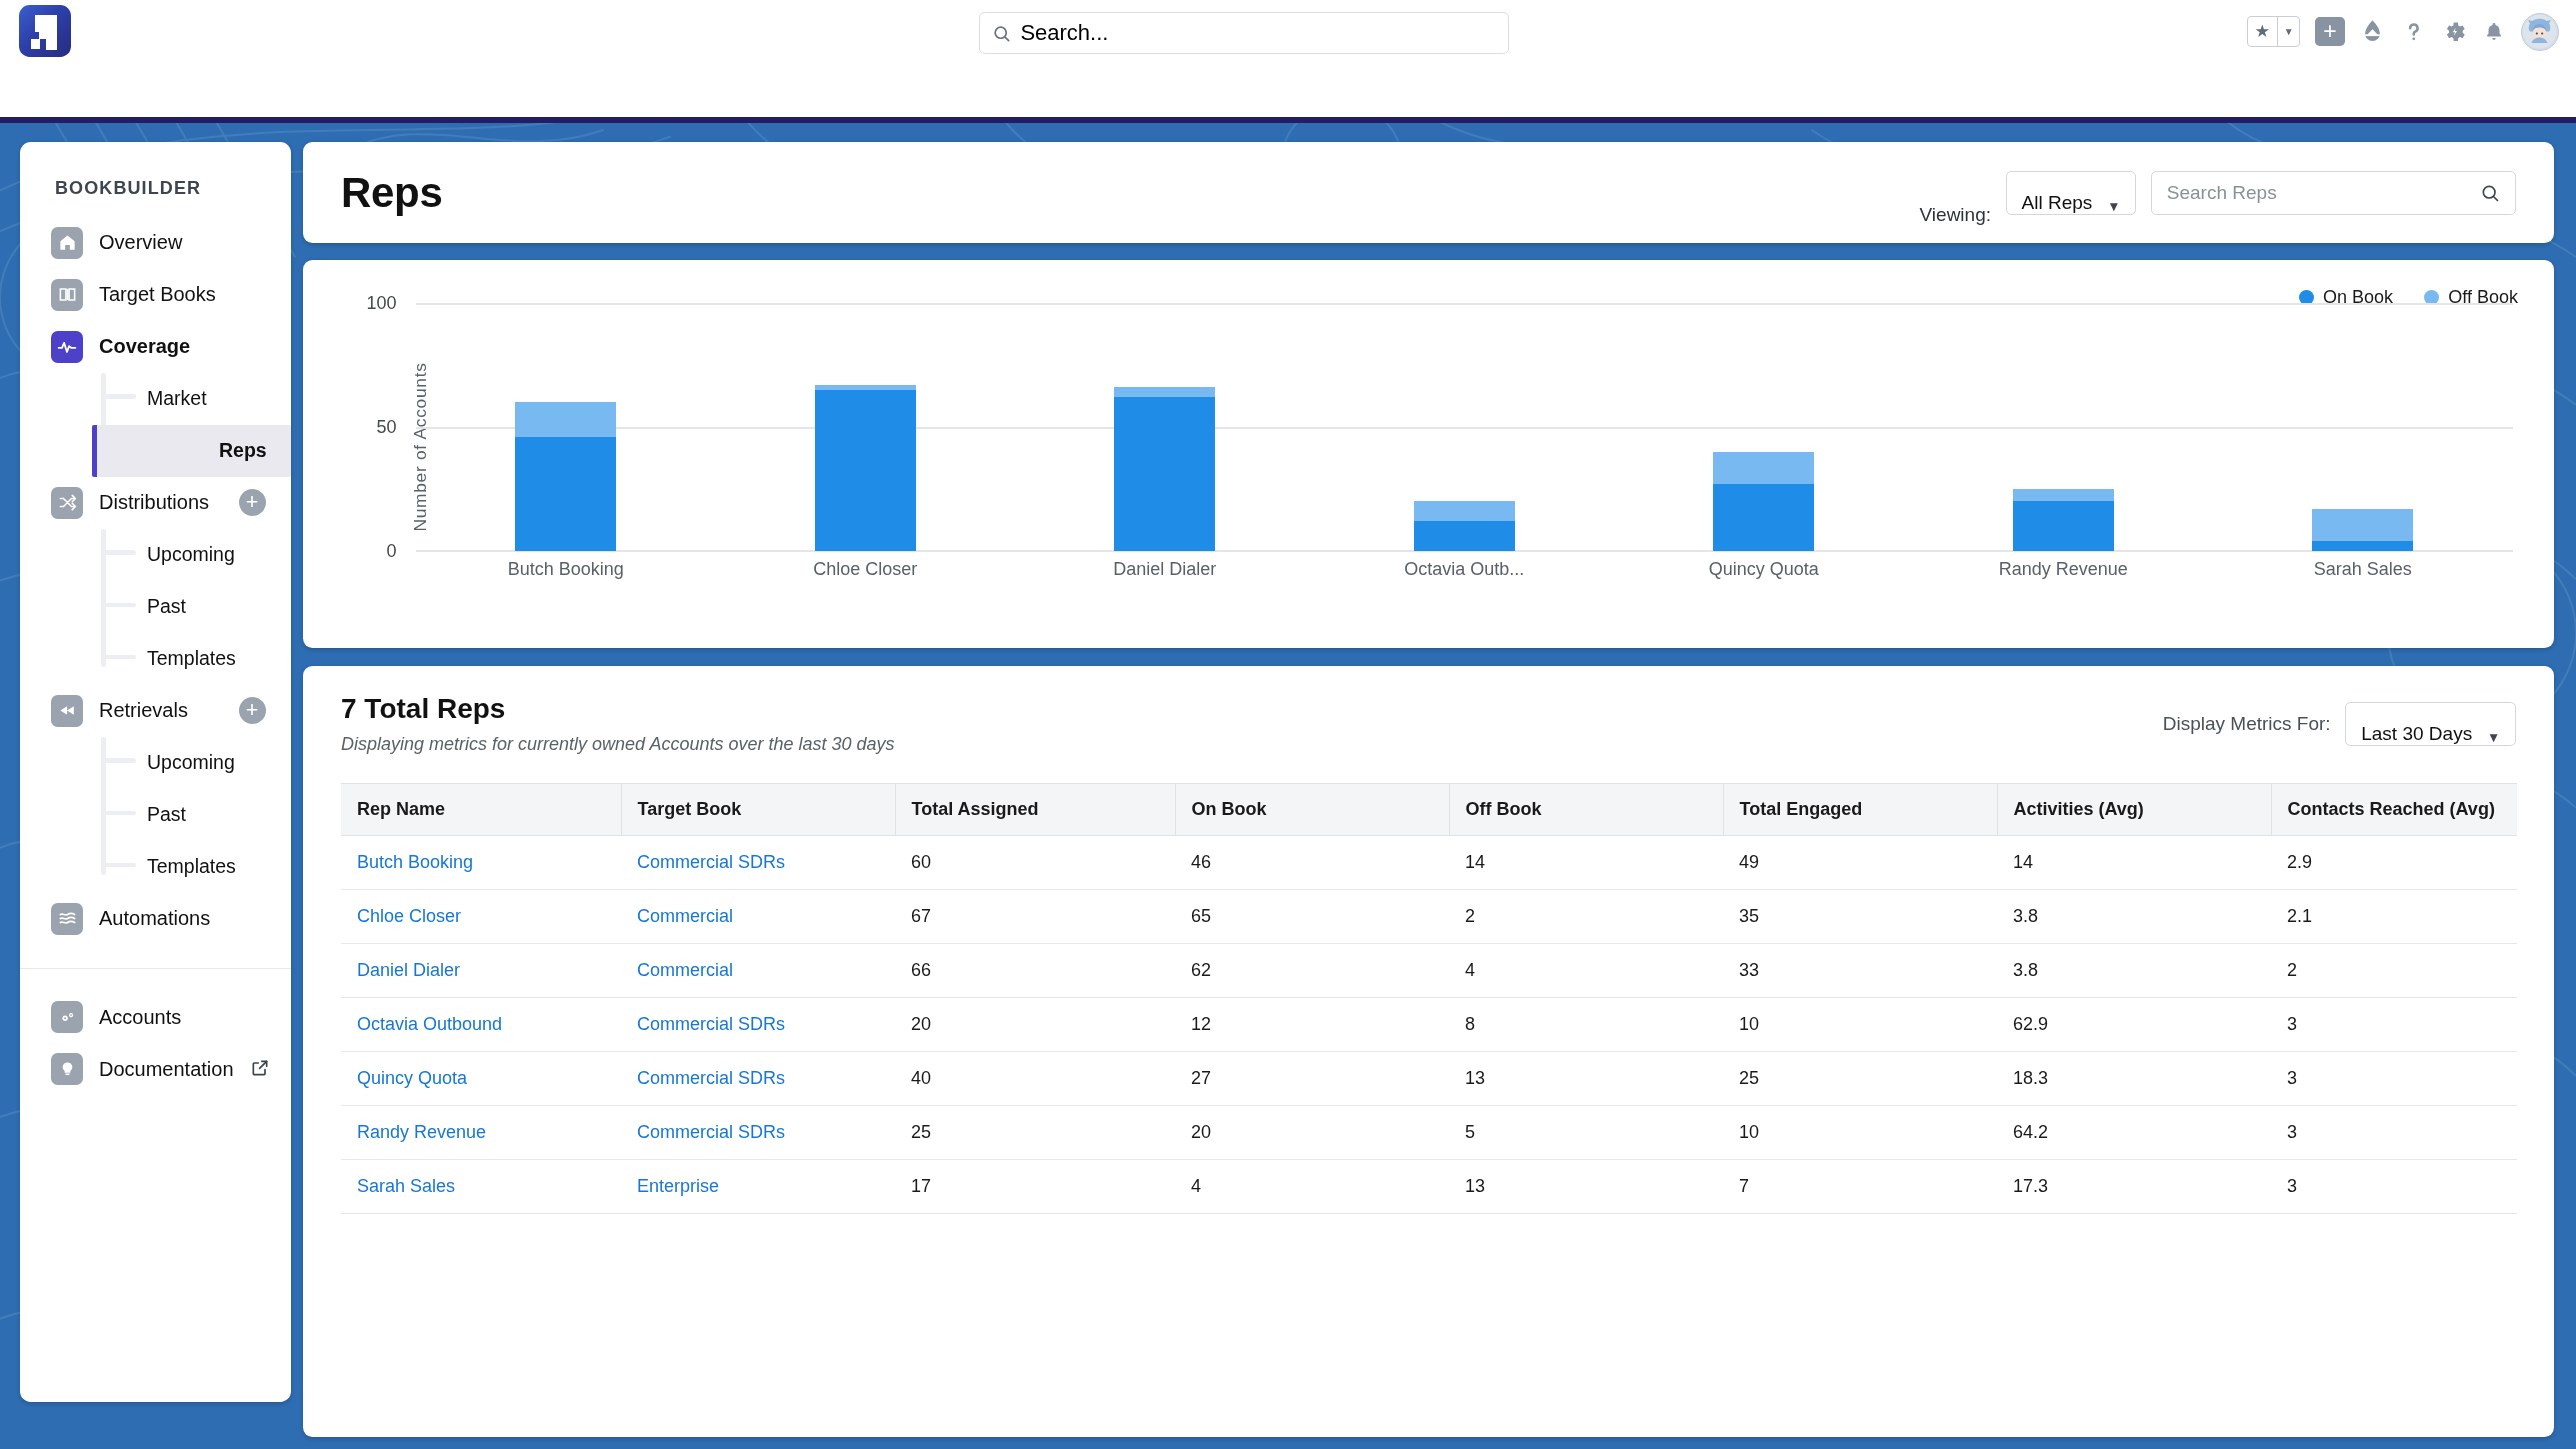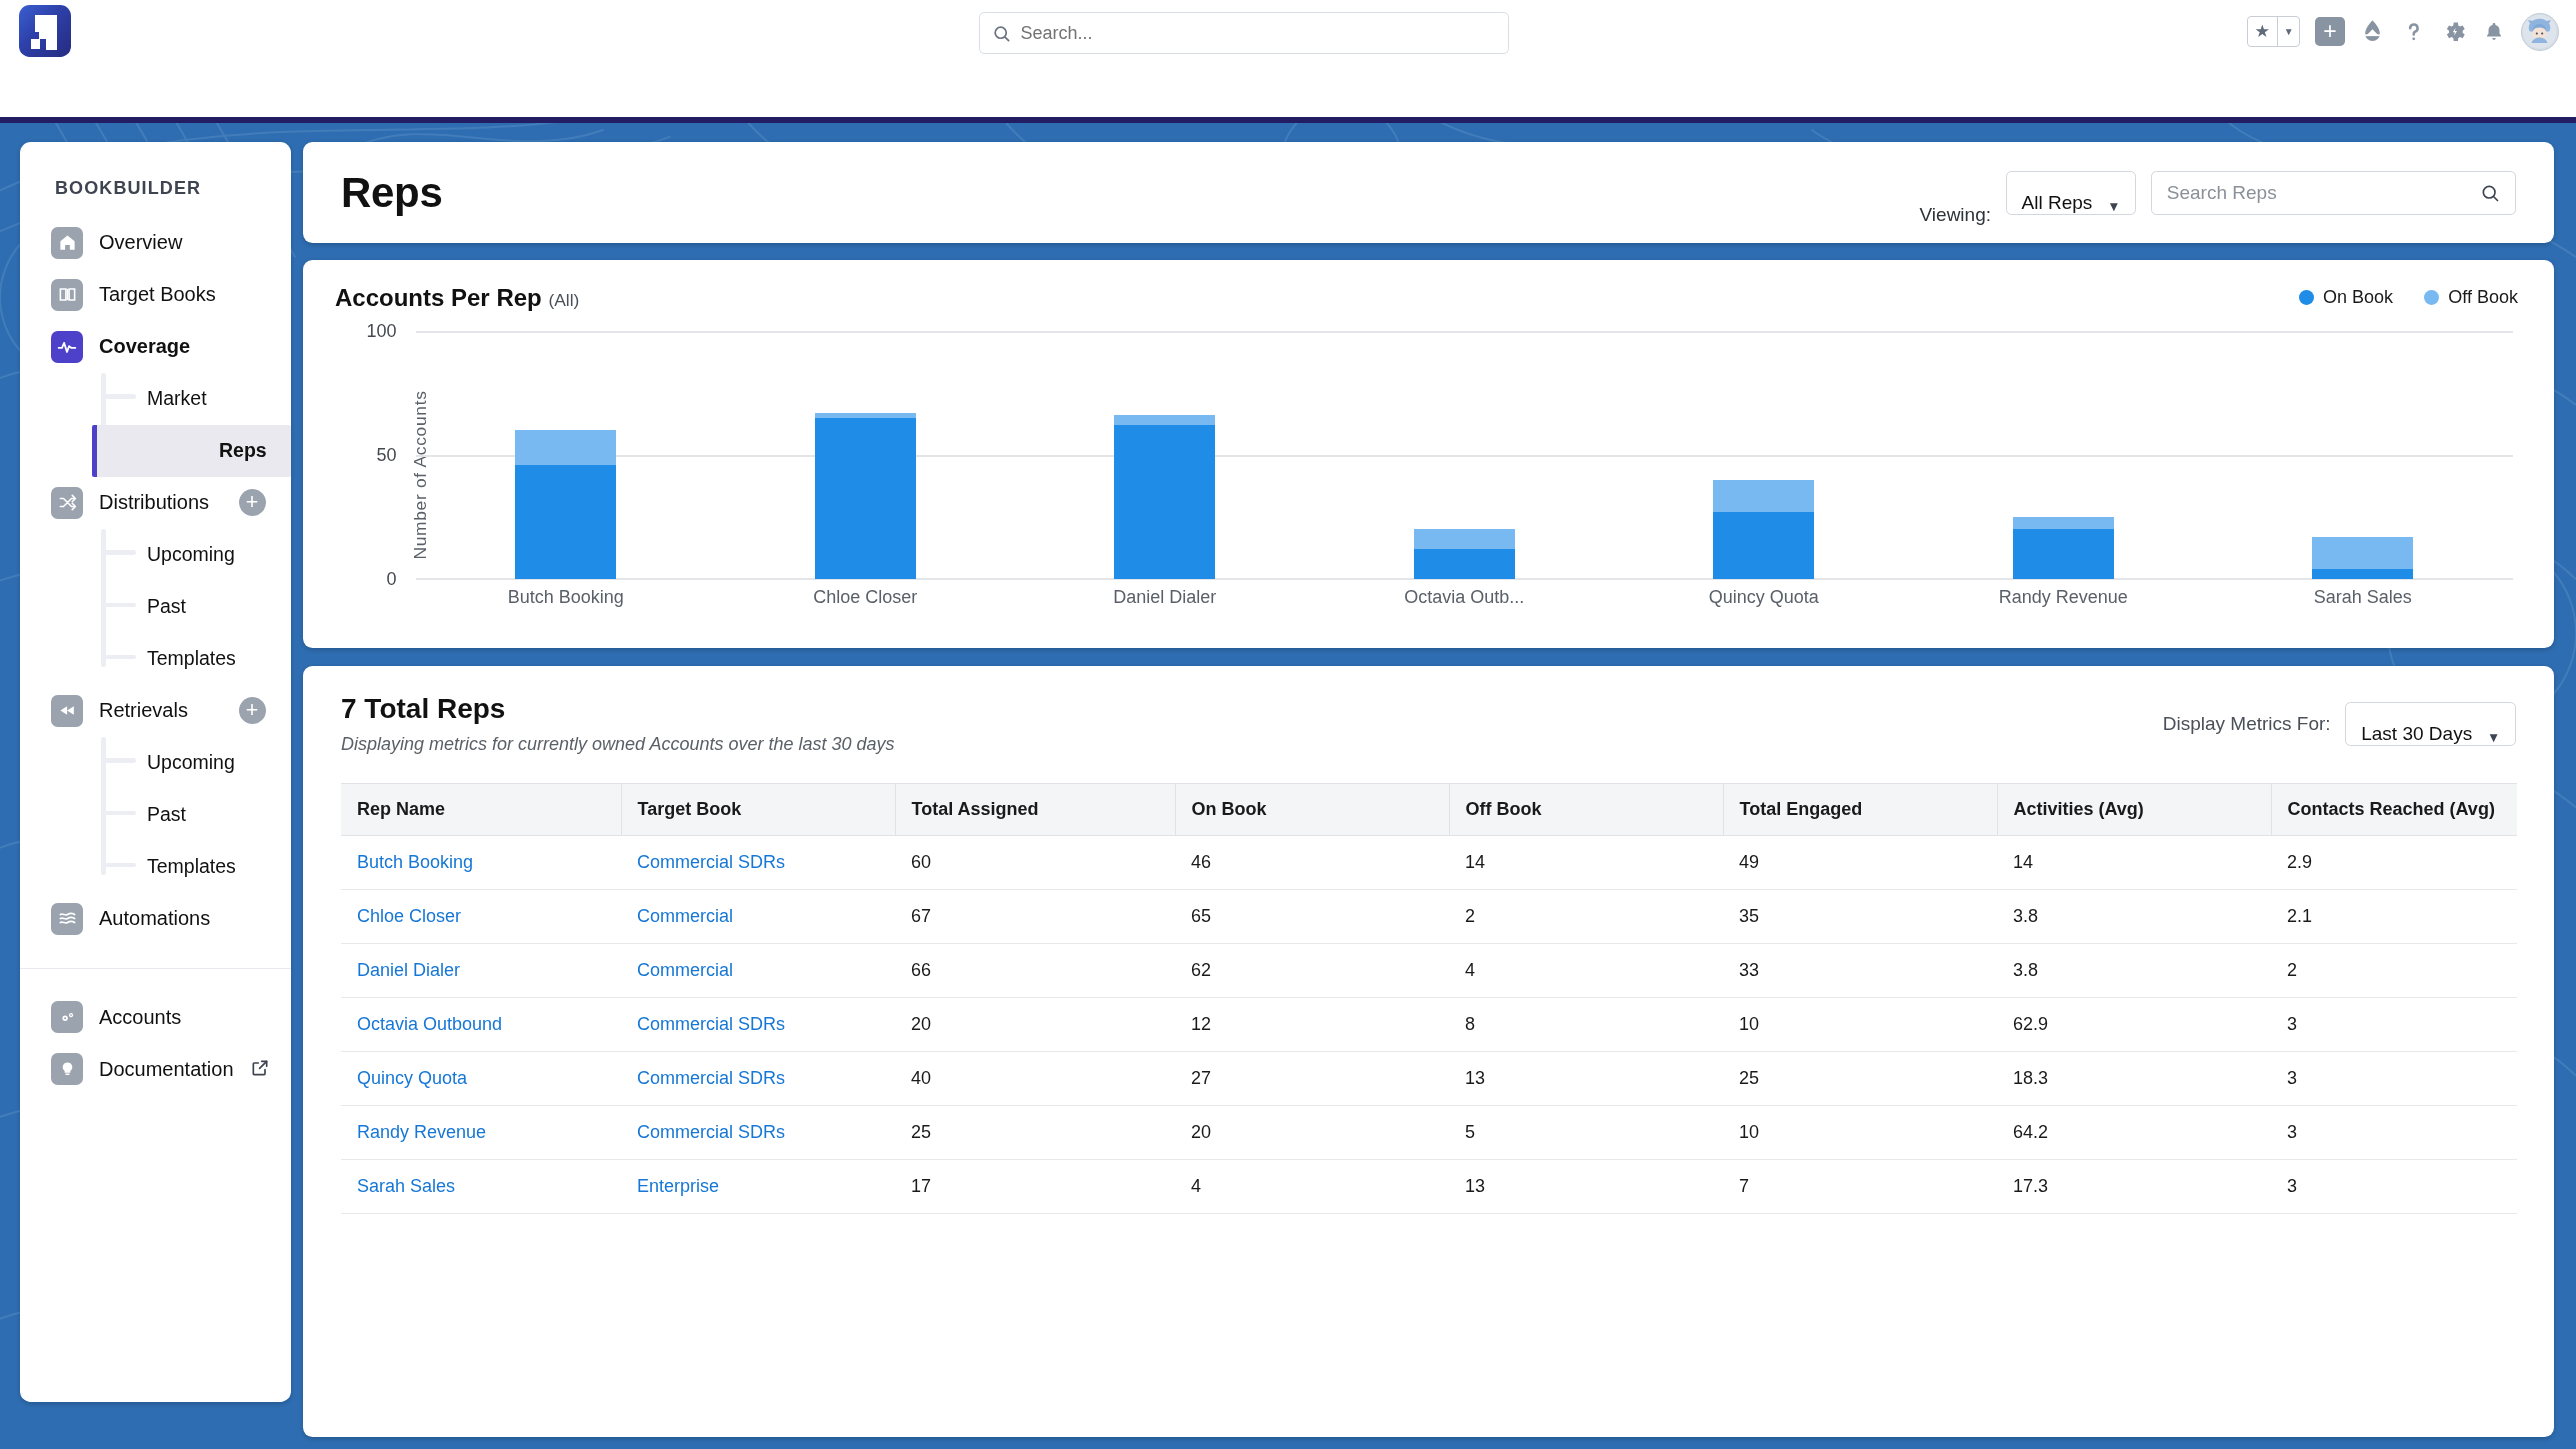--- a/index.html
+++ b/index.html
@@ -25,21 +25,21 @@
   .sf-logo .g1 { position:absolute; left:16px; top:9.4px; width:16px; height:17.4px; background:#ffffff; }
   .sf-logo .g2 { position:absolute; left:27px; top:9.4px; width:10.7px; height:35px; background:#ffffff; }
   .sf-logo .g3 { position:absolute; left:20px; top:24px; width:9.4px; height:9.4px; background:#ffffff; }
   .sf-logo .g4 { position:absolute; left:12px; top:34px; width:9.4px; height:9.4px; background:#ffffff; }
 
   .sf-search {
     position: absolute; left: 979px; top: 12px; width: 530px; height: 42px;
     border: 0.7px solid #d8dde6; border-radius: 5.4px; background: #fff;
     display: flex; align-items: center; padding: 0 12px; gap: 9.4px;
   }
-  .sf-search .ph { color: #737373; font-size: 18px; }
+  .sf-search .ph { color: #000000; font-size: 22px; }
 
   .hdr-icons {
     position: absolute; right: 17.4px; top: 8px; height: 47px;
     display: flex; align-items: center; gap: 14.8px;
   }
   .ic { color: #7a8694; display:flex; align-items:center; justify-content:center; }
   .fav-box {
     display:flex; align-items:stretch; border:0.7px solid #c9ced6; border-radius:4px;
     height:31px; overflow:hidden;
   }
@@ -481,24 +481,20 @@
           <span class="ph">Search Reps</span>
           <svg width="20" height="20" viewBox="0 0 24 24" fill="none" stroke="#3d4450" stroke-width="2">
             <circle cx="11" cy="11" r="7"></circle>
               <line x1="16.5" y1="16.5" x2="21" y2="21" stroke-linecap="round"></line>
           </svg>
         </div>
       </div>
     </div>
 
     <div class="card chart-card">
-      <div class="chart-title">
-        <span>Accounts Per Rep</span>
-        <span class="all">(All)</span>
-      </div>
       <div class="legend">
         <span class="li">
           <span class="dot" style="background:#1f8ce8"></span>
           <span>On Book</span>
         </span>
         <span class="li">
           <span class="dot" style="background:#78b9f2"></span>
           <span>Off Book</span>
         </span>
       </div>

